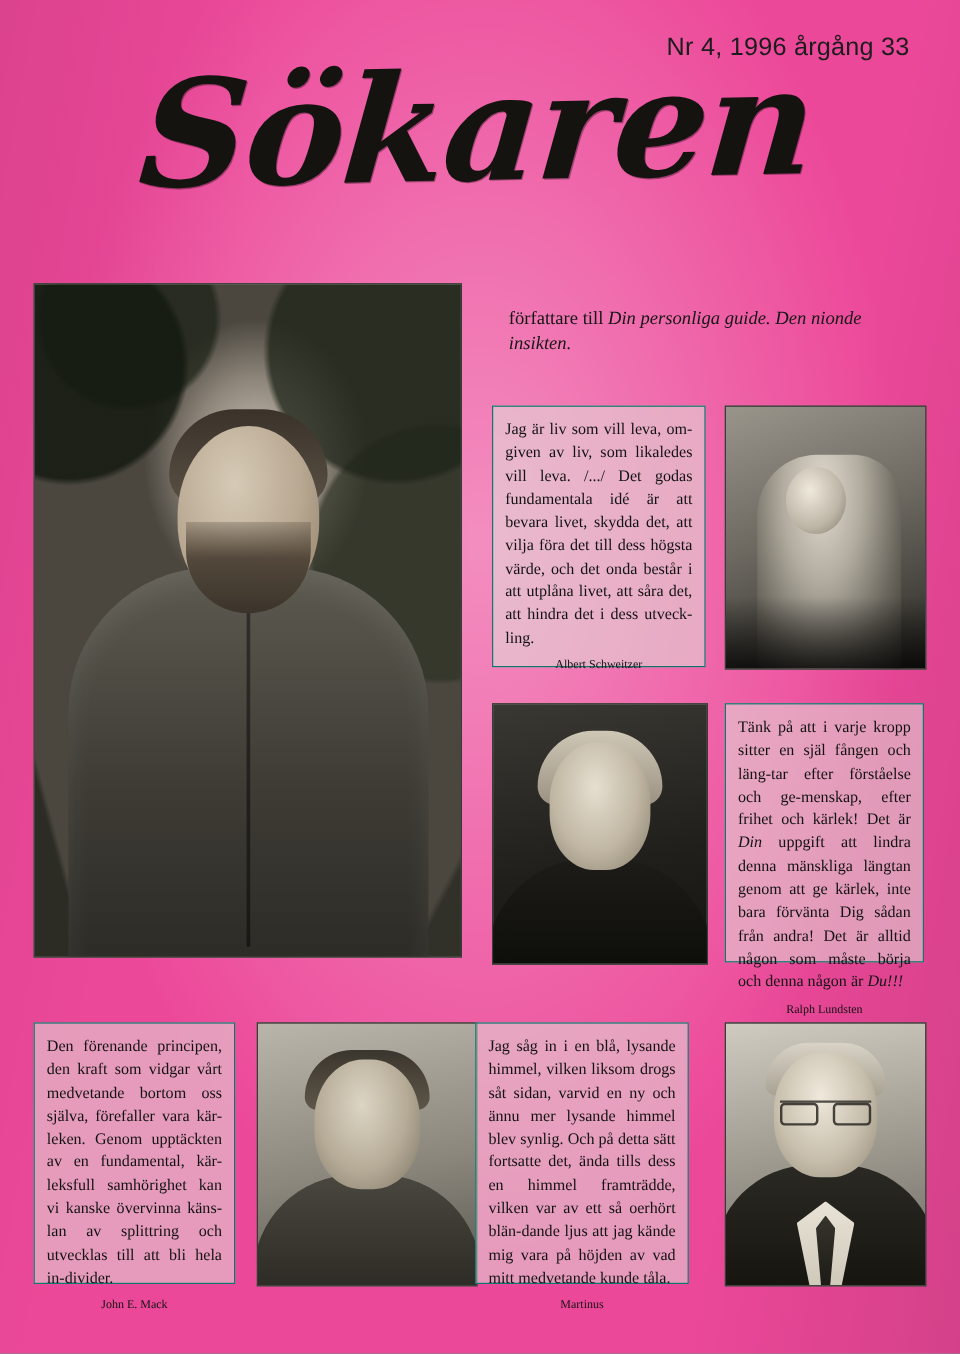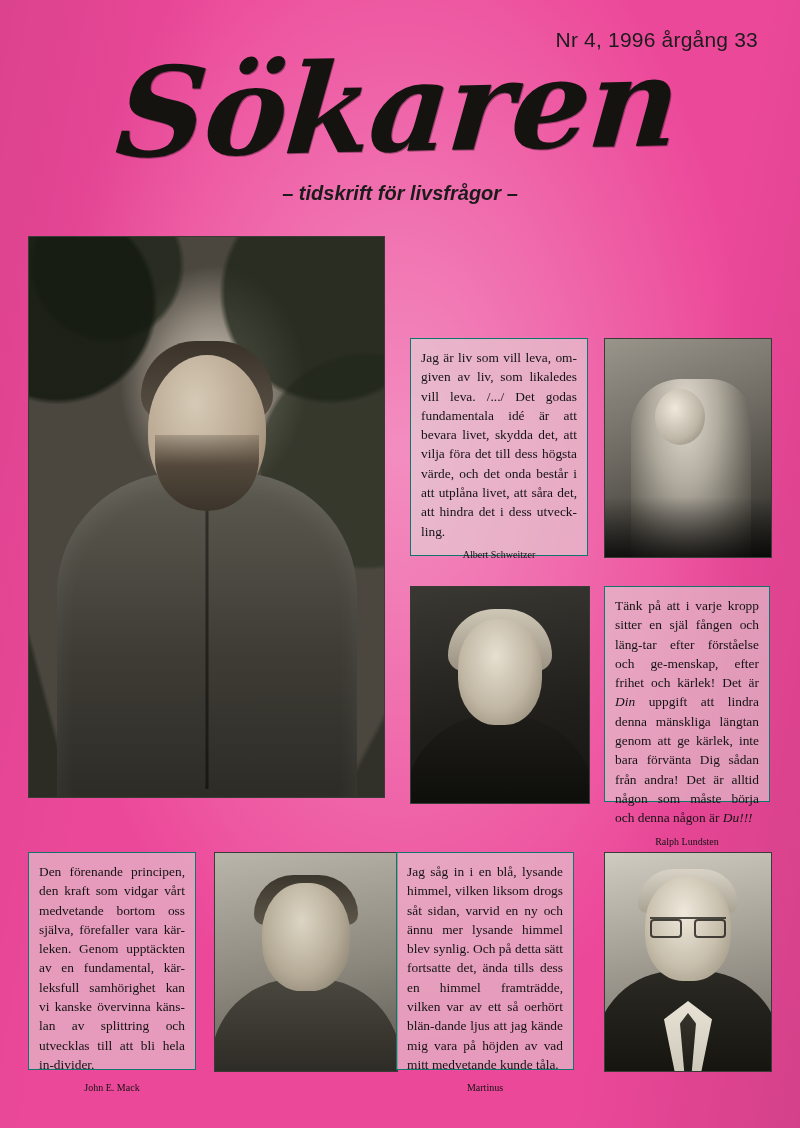--- a/index.html
+++ b/index.html
@@ -445,35 +445,37 @@
 
 <div class="page">
   <div class="paper-texture"></div>
 
   <div class="issue-line">
     <div class="l1">Nr 4, 1996 årgång 33</div>
   </div>
 
   <div class="logo">Sökaren</div>
 
-  <div class="tagline">– tidskrift för livsfrågor –</div>
 
   <div class="photo photo-main">
     <div class="ph-inner">
       <div class="pm-foliage"></div>
       <div class="pm-body">
         <div class="pm-shirtline"></div>
       </div>
       <div class="pm-hair"></div>
       <div class="pm-head"></div>
       <div class="pm-beard"></div>
     </div>
   </div>
 
   <div class="headline">
+    <div class="sub">
+      <span>författare till </span><i>Din personliga guide. Den nionde insikten.</i>
+    </div>
   </div>
 
   <div class="quote quote-schweitzer">
     <span>Jag är liv som vill leva, om-given av liv, som likaledes vill leva. /.../ Det godas fundamentala idé är att bevara livet, skydda det, att vilja föra det till dess högsta värde, och det onda består i att utplåna livet, att såra det, att hindra det i dess utveck-ling.</span>
     <span class="attrib">Albert Schweitzer</span>
   </div>
 
   <div class="photo photo-schweitzer">
     <div class="ph-inner">
       <div class="ps-figure">

